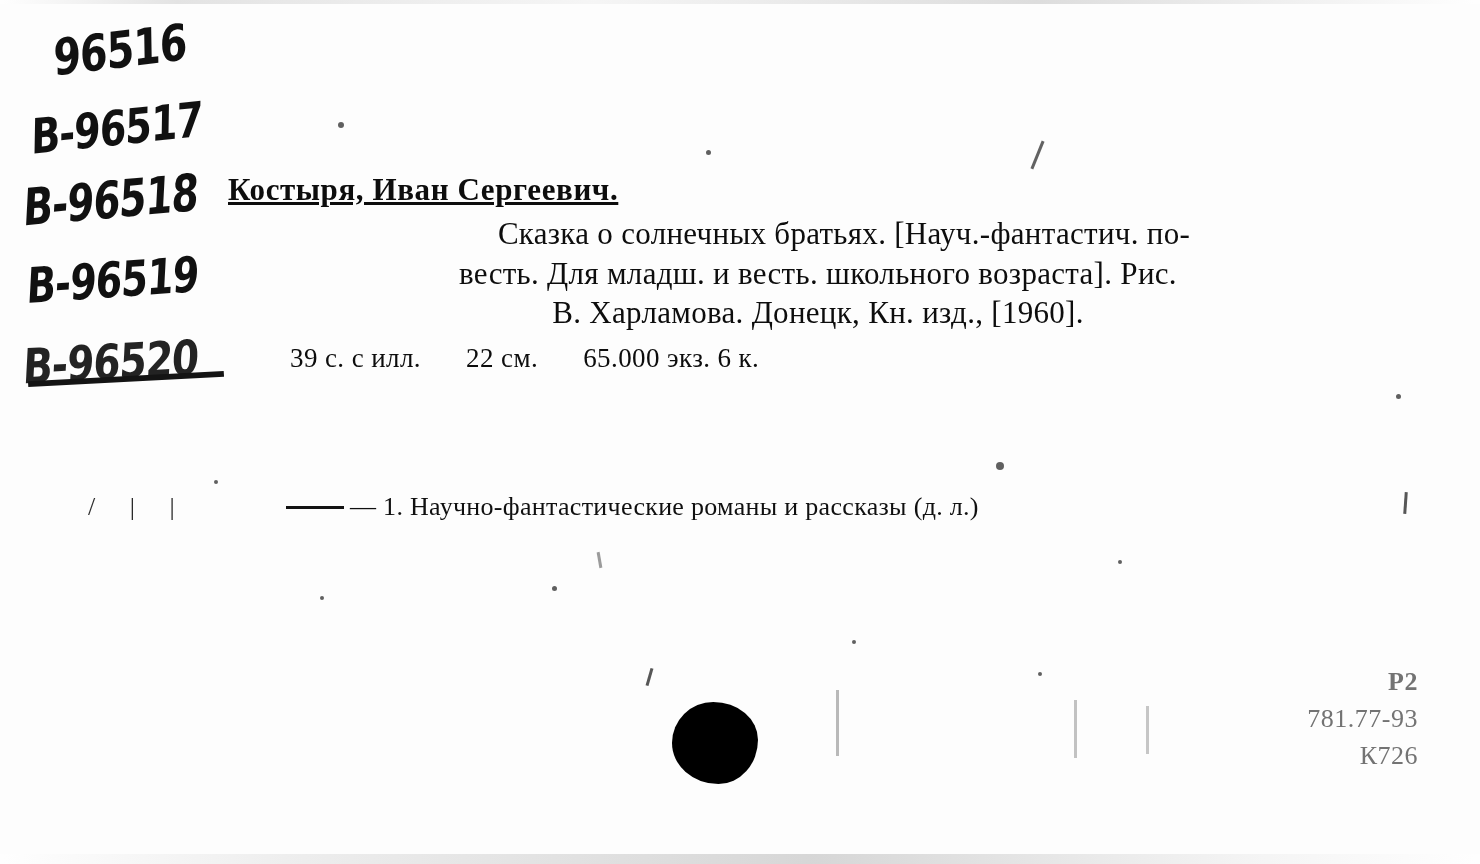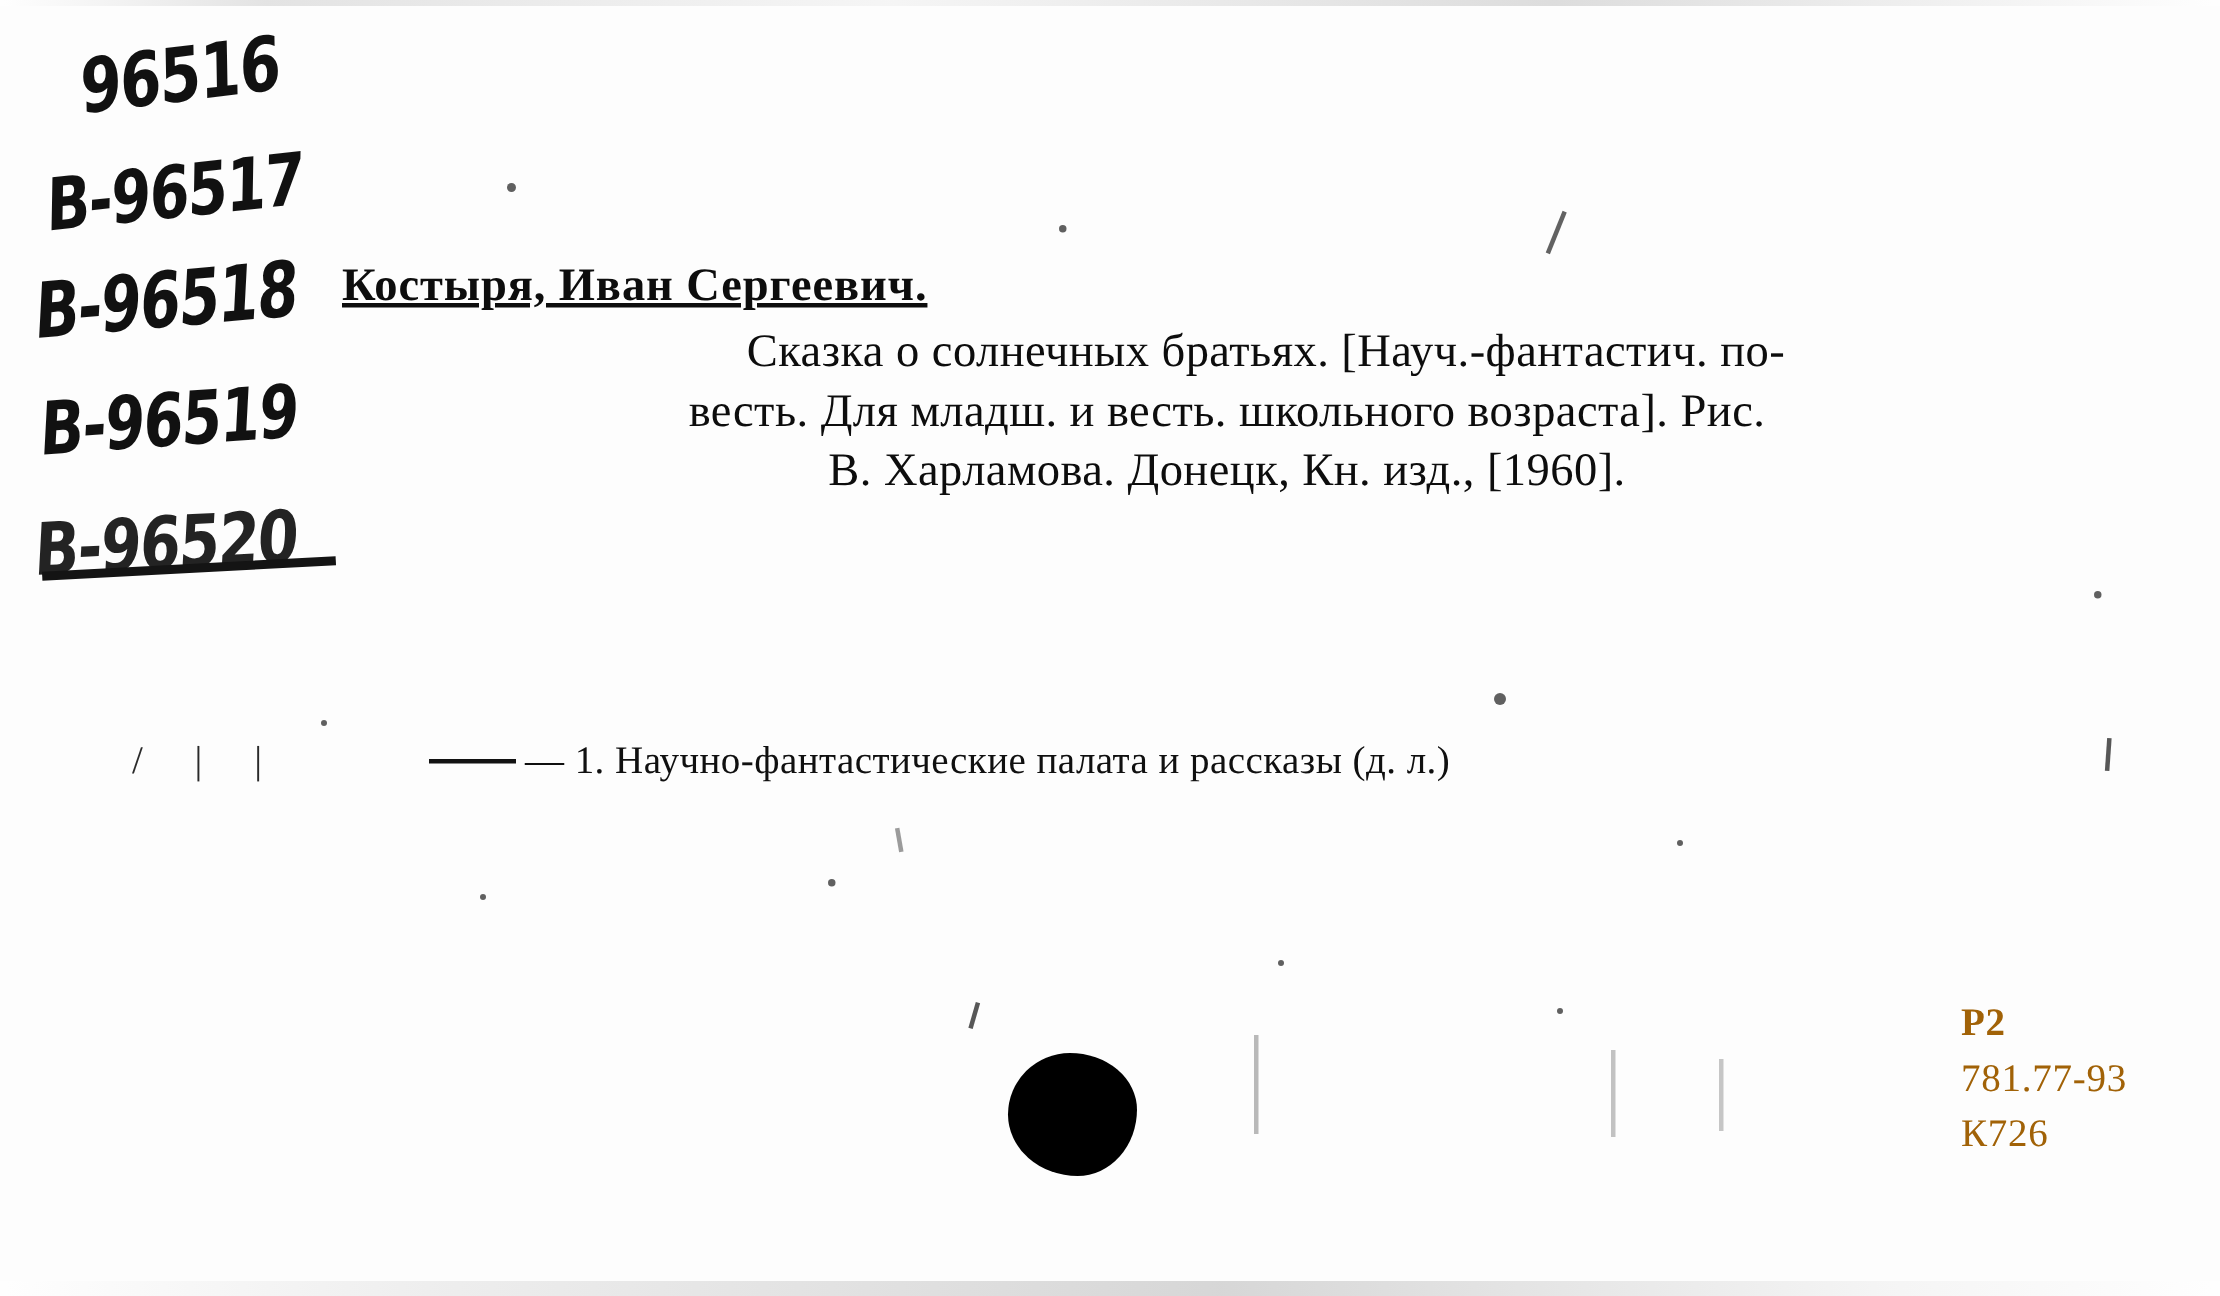--- a/index.html
+++ b/index.html
@@ -124,25 +124,25 @@
     font-size: 26px;
     line-height: 1.42;
     letter-spacing: 0.3px;
     color: #101010;
     white-space: nowrap;
   }
   .footer-right {
     position: absolute;
     right: 62px;
     top: 664px;
-    text-align: left;
+    text-align: right;
     font-size: 26px;
     line-height: 1.42;
     letter-spacing: 0.5px;
-    color: #a16207;
+    color: #737373;
   }
   .footer-right .cls { font-weight: bold; }
 
   .blot {
     position: absolute;
     left: 672px;
     top: 702px;
     width: 86px;
     height: 82px;
     background: #000;
@@ -189,27 +189,32 @@
     <div class="hand h4">В-96519</div>
     <div class="hand h5">В-96520</div>
     <div class="strike"></div>
   </div>
 
   <div class="record">
     <p class="author">Костыря, Иван Сергеевич.</p>
     <p class="title-block title-line1">Сказка о солнечных братьях.  [Науч.-фантастич. по-</p>
     <p class="title-block title-line2">весть. Для младш.  и весть.  школьного возраста].  Рис.</p>
     <p class="title-block title-line3">В. Харламова.     Донецк, Кн. изд., [1960].</p>
+    <p class="extent">
+      <span>39 с. с илл.</span>
+      <span>22 см.</span>
+      <span>65.000 экз. 6 к.</span>
+    </p>
   </div>
 
   <div class="small-marks">/ | |</div>
 
   <div class="tracing">
     <span class="dash-lead"></span><span>— </span><span>1.</span>
-    <span>Научно-фантастические палата и рассказы</span>
+    <span>Научно-фантастические романы и рассказы</span>
     <span>(д. л.)</span>
   </div>
 
 
   <div class="footer-right">
     <div class="cls">Р2</div>
     <div>781.77-93</div>
     <div>К726</div>
   </div>
 

